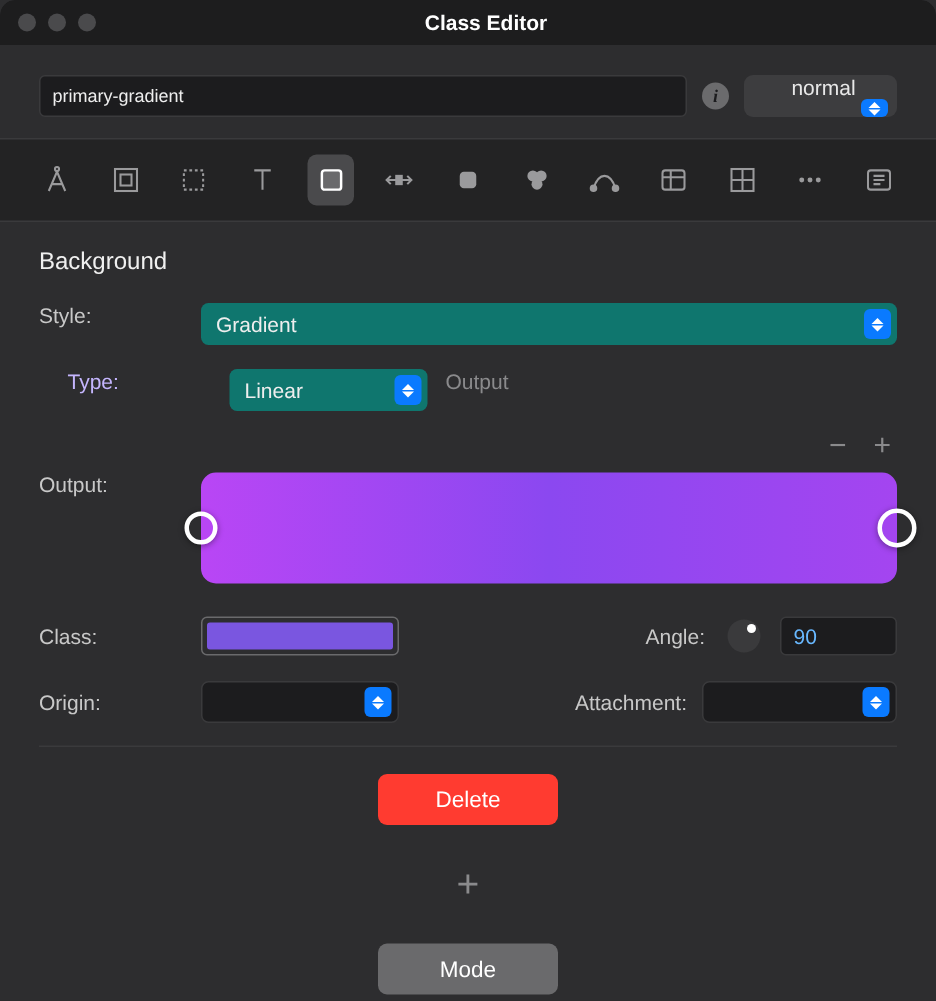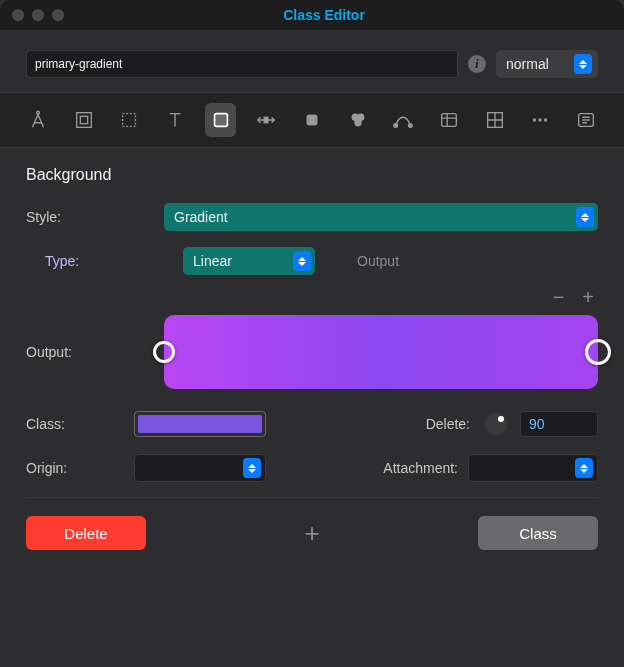--- a/index.html
+++ b/index.html
@@ -29,21 +29,21 @@
   }
   .dot {
     width: 12px; height: 12px; border-radius: 50%;
     background: #4a4a4c;
   }
   .title {
     flex: 1;
     text-align: center;
     font-weight: 600;
     font-size: 14px;
-    color: #0ea5e9;
+    color: #ffffff;
     margin-left: 24px;
   }
   .toprow {
     display: flex;
     align-items: center;
     gap: 10px;
     padding: 20px 26px 14px 26px;
   }
   .name-input {
     flex: 1;
@@ -65,20 +65,21 @@
   }
   .state-select {
     width: 102px; height: 28px;
     background: #3d3d3f;
     border: none;
     border-radius: 6px;
     display: flex; align-items: center;
     padding: 0 6px 0 10px;
     font-size: 14px;
     position: relative;
+    flex-direction: column;
   }
   .blue-arrows {
     width: 18px; height: 20px;
     background: #0a7aff;
     border-radius: 4px;
     display: flex;
     flex-direction: column;
     align-items: center;
     justify-content: center;
     gap: 1px;
@@ -120,24 +121,22 @@
     padding: 18px 26px;
   }
   .section-title {
     font-size: 16px;
     font-weight: 500;
     color: #f0f0f0;
     margin-bottom: 18px;
   }
   .row {
     display: flex;
-    align-items: center;
     margin-bottom: 14px;
     min-height: 30px;
-    gap: 30px;
   }
   .label {
     width: 108px;
     font-size: 14px;
     color: #c8c8c8;
   }
   .label.active { color: #c4b5fd; margin-left: 19px; }
   .select {
     height: 28px;
     background: #0f766e;
@@ -238,20 +237,21 @@
   .spacer { flex: 1; }
   .divider {
     height: 1px;
     background: #3a3a3c;
     margin: 12px 0 18px 0;
   }
   .footer {
     display: flex;
     align-items: center;
     gap: 24px;
+    flex-direction: column;
   }
   .btn {
     height: 34px;
     min-width: 120px;
     border: none;
     border-radius: 6px;
     font-size: 15px;
     font-weight: 500;
     color: #fff;
     display: flex; align-items: center; justify-content: center;
@@ -400,21 +400,21 @@
       <div class="stop right"></div>
     </div>
   </div>
 
   <div class="dual-row">
     <div class="label">Class:</div>
     <div class="swatch">
         <div class="swatch-inner"></div>
       </div>
     <div class="spacer"></div>
-    <div class="rlabel">Delete:</div>
+    <div class="rlabel">Angle:</div>
     <div class="knob-wrap">
       <div class="knob">
           <div class="knob-dot"></div>
         </div>
     </div>
     <input class="num-input" value="90" style="">
   </div>
 
 
   <div class="dual-row">
@@ -431,15 +431,15 @@
       <span class="spacer"></span>
       <span class="blue-arrows"></span>
     </div>
   </div>
 
   <div class="divider"></div>
 
   <div class="footer">
     <button class="btn btn-delete">Delete</button>
     <div class="plus-center">+</div>
-    <button class="btn btn-done">Class</button>
+    <button class="btn btn-done">Mode</button>
   </div>
 </div>
 
 </body></html>

